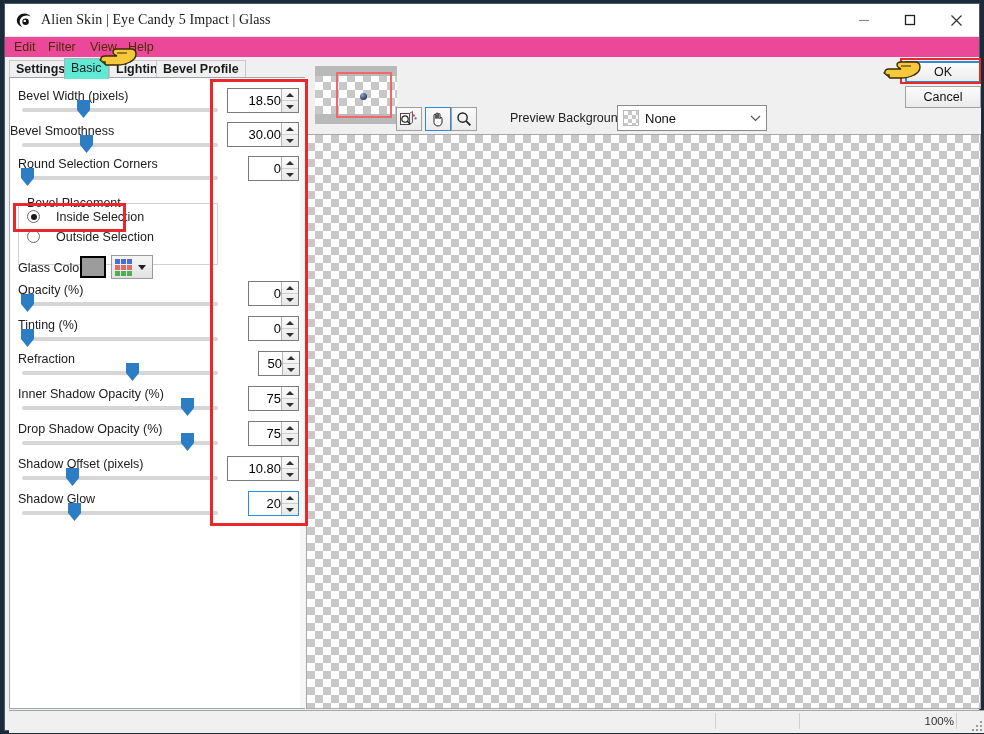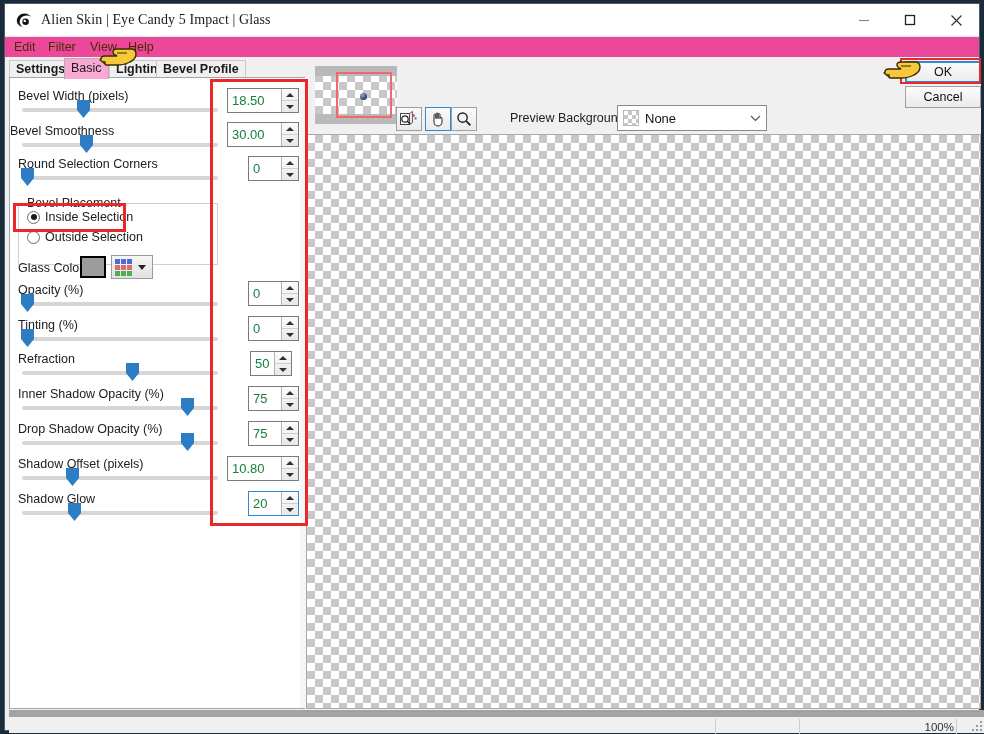--- a/index.html
+++ b/index.html
@@ -58,21 +58,21 @@
     position:absolute; left:4px; top:54px; width:296px; height:20px;
   }
   .tab {
     position:absolute; top:2px; height:18px; line-height:17px;
     font-size:12.5px; color:#1a1a1a; padding:0 6px;
     background:#f0f0f0;
     border:1px solid #c8c8c8; border-bottom:none;font-weight:bold;
   }
   .tab.sel {
     top:0px; height:21px; line-height:19px;
-    background:#f9a8d4; border-color:#b0b0b0; z-index:4;
+    background:#5eead4; border-color:#b0b0b0; z-index:4;
     font-weight:normal;
   }
 
   
   .leftpanel {
     position:absolute; left:4px; top:73px; width:296px; height:632px;
     background:#ffffff;
     border:1px solid #9fa6ad;
     overflow:hidden;
   }
@@ -88,22 +88,22 @@
   .thumb svg { display:block; }
 
   
   .spin {
     position:absolute; height:25px;
     border:1px solid #7a7a7a; background:#fff;
     display:flex;
   }
   .spin.focus { border:1px solid #2f8ad8; }
   .spin .val {
-    flex:1; font-size:13px; color:#15803d; line-height:23px;
-    padding-left:4px; overflow:hidden; white-space:nowrap;
+    flex:1; font-size:13px; color:#000000; line-height:23px;
+    padding-left:4px; overflow:hidden; white-space:nowrap;text-align:right;
   }
   .spin .arrows {
     width:17px; border-left:1px solid #b4b4b4;
     background:linear-gradient(#fcfcfc,#e8e8e8);
     display:flex; flex-direction:column;
   }
   .spin .arrows div {
     flex:1; display:flex; align-items:center; justify-content:center;
   }
   .spin .arrows div:first-child { border-bottom:1px solid #cfcfcf; }
@@ -113,21 +113,21 @@
 
   
   .group {
     position:absolute; border:1px solid #d0d0d0; background:#fff;
   }
   .group-title {
     position:absolute; font-size:12.5px; color:#202020; background:#fff;
     padding:0 3px; white-space:nowrap;
   }
   .radio-row {
-    position:absolute; display:flex; align-items:center; gap:5px;
+    position:absolute; display:flex; gap:16px;
     font-size:12.5px; color:#202020;
   }
   .radio {
     width:13px; height:13px; border-radius:50%;
     border:1px solid #6a6a6a; background:#fff;
     display:flex; align-items:center; justify-content:center;
     flex:0 0 auto;
   }
   .radio.on::after {
     content:""; width:6px; height:6px; border-radius:50%; background:#1a1a1a;
@@ -246,21 +246,21 @@
   .watermark .wtext {
     position:absolute; left:0; top:16px; width:110px; text-align:center;
     font-family:"Liberation Serif", serif;
     font-size:18px; font-weight:bold; font-style:italic;
     color:#111; letter-spacing:-0.5px;
   }
 
   
   .statusbar {
     position:absolute; left:4px; top:706px; width:976px; height:23px;
-    background:#f0f0f0; border-top:7px solid #a3a3a3;
+    background:#f0f0f0; border-top:1px solid #a3a3a3;
   }
   .statusbar .cell {
     position:absolute; top:0; height:20px; line-height:20px;
     font-size:11.5px; color:#333;
   }
   .sb-div { position:absolute; top:2px; width:1px; height:16px; background:#cfcfcf; }
   .resizer { position:absolute; right:2px; bottom:1px; width:12px; height:12px; }
   .hand-cursor { position:absolute; z-index:60; pointer-events:none; }
 </style>
 </head>
@@ -466,21 +466,21 @@
       <div class="val">0</div>
       <div class="arrows">
         <div>
             <span class="ar up"></span>
           </div>
         <div>
             <span class="ar dn"></span>
           </div>
       </div>
     </div>
-    <div class="spin" style="left:245px; top:347px; width:42px">
+    <div class="spin" style="left:253px; top:347px; width:42px">
       <div class="val">50</div>
       <div class="arrows">
         <div>
             <span class="ar up"></span>
           </div>
         <div>
             <span class="ar dn"></span>
           </div>
       </div>
     </div>

